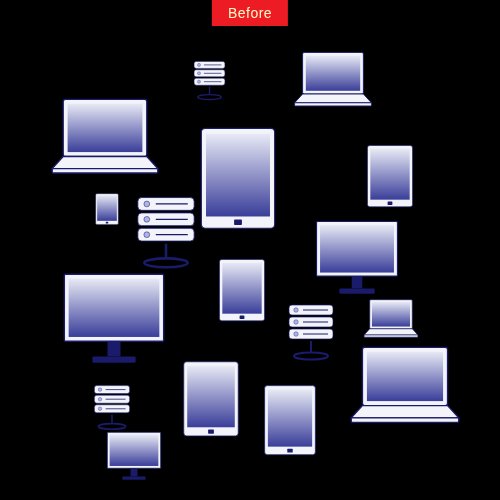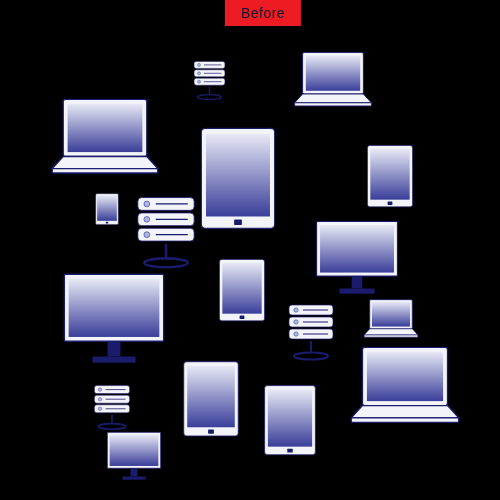--- a/index.html
+++ b/index.html
@@ -15,25 +15,24 @@
     position: relative;
     width: 500px;
     height: 500px;
   }
   .badge {
     position: absolute;
     top: 0;
     left: 50%;
     transform: translateX(-50%);
     background: #ed1c24;
-    color: #0f172a;
+    color: #fef9c3;
     font-size: 14px;
     letter-spacing: 0.5px;
     padding: 5px 16px;
-    margin-left: 13px;
   }
   .device {
     position: absolute;
   }
   .device svg {
     display: block;
   }
 </style>
 </head>
 <body>

